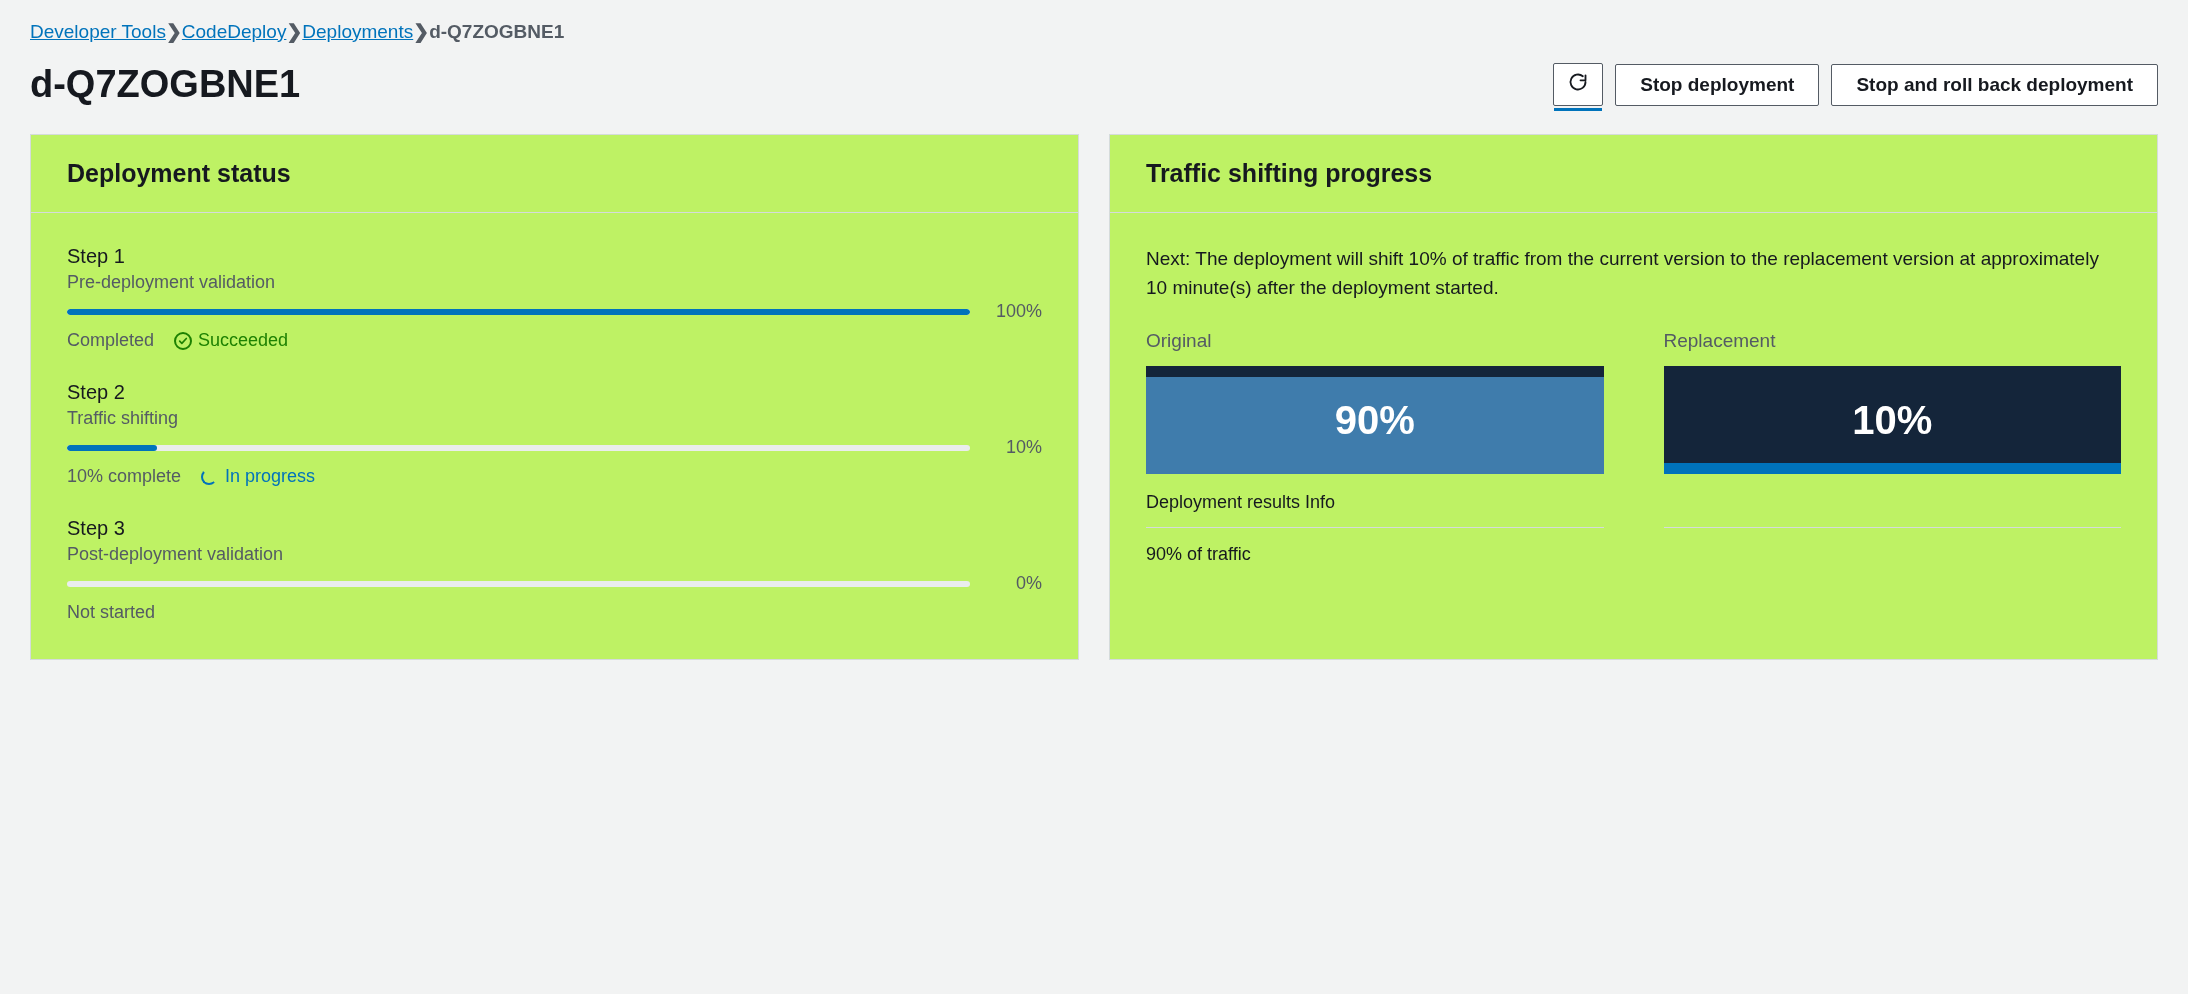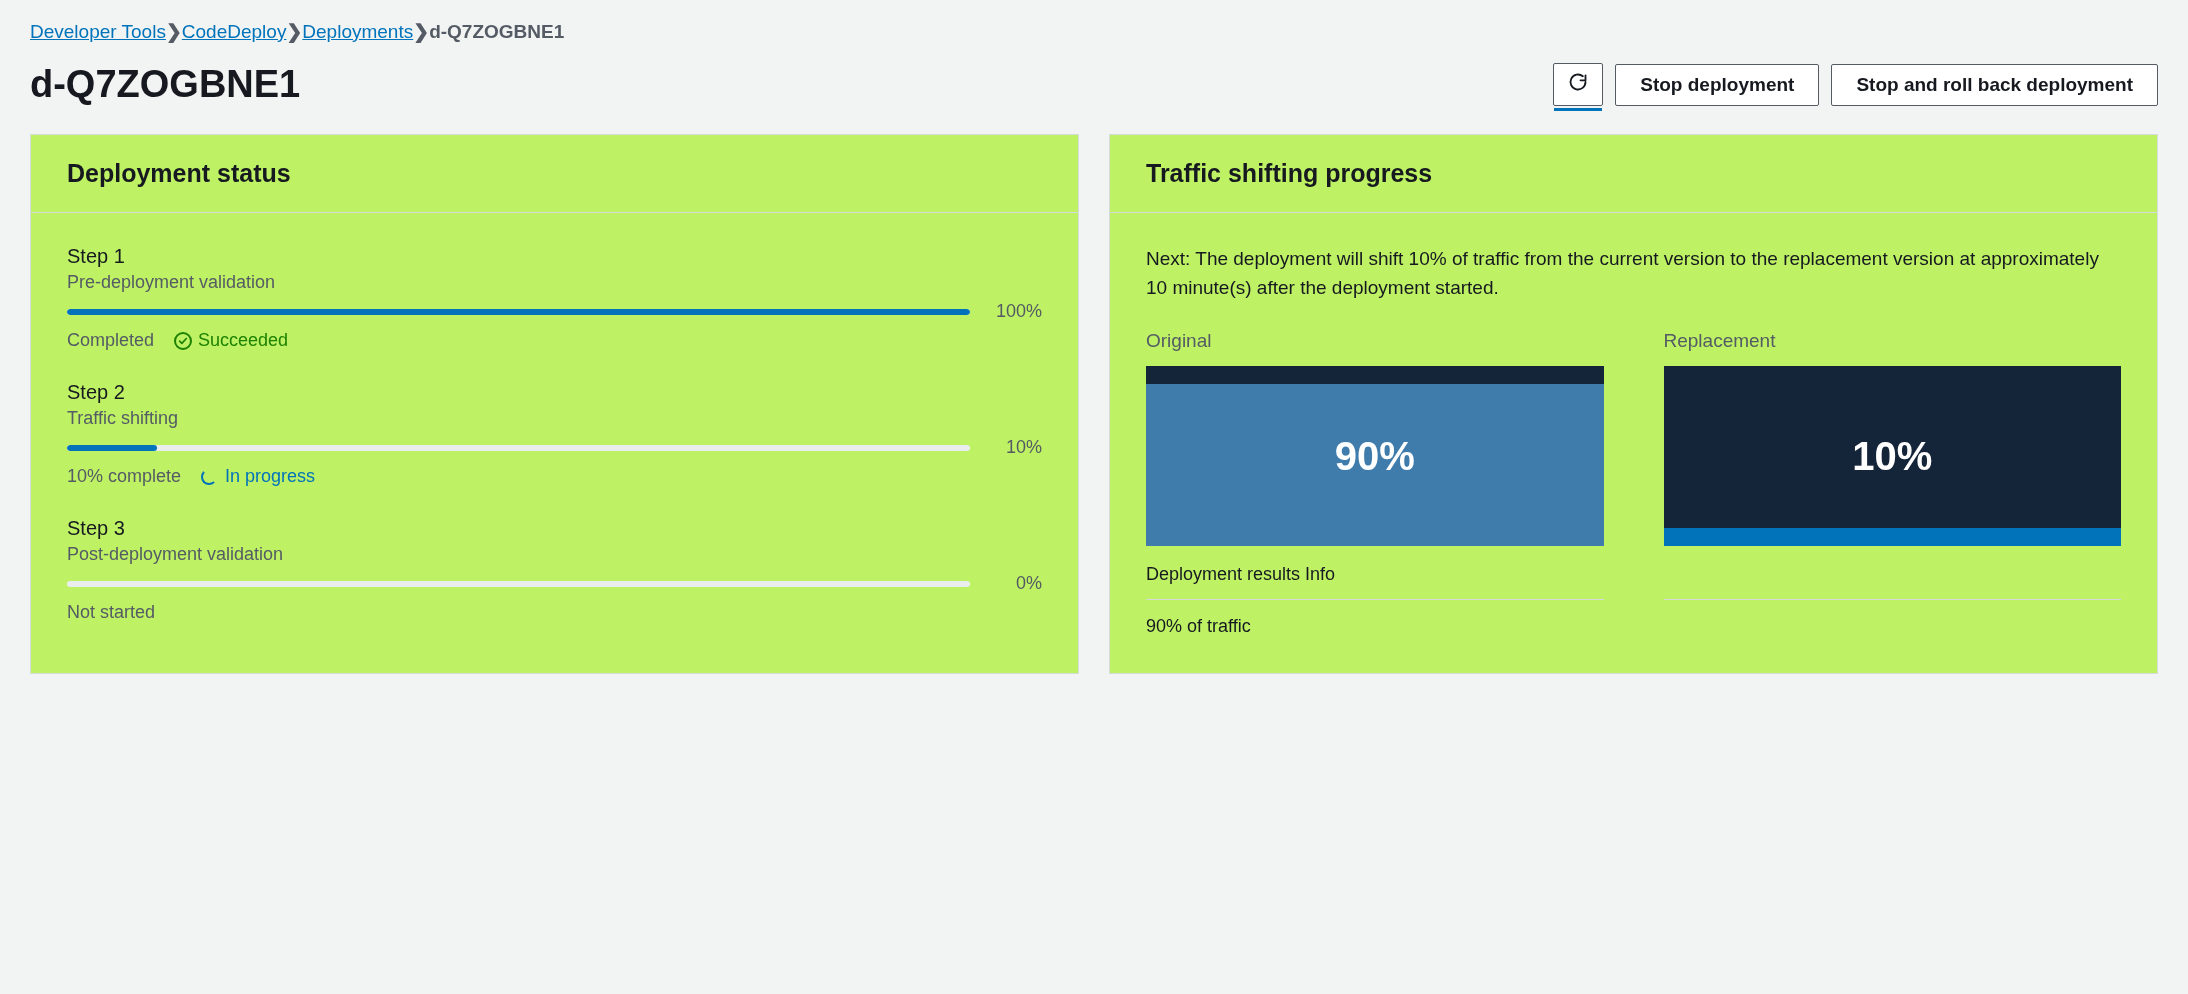--- a/index.html
+++ b/index.html
@@ -172,21 +172,21 @@
     display: flex;
     gap: 60px;
   }
   .traffic-col { flex: 1; }
   .traffic-label {
     font-size: 19px;
     color: #545b64;
     margin-bottom: 14px;
   }
   .traffic-box {
-    height: 180px;
+    height: 108px;
     position: relative;
     background: #14253a;
     display: flex;
     flex-direction: column;
     justify-content: flex-end;
     margin-bottom: 18px;
   }
   .traffic-fill {
     background: #3f7cac;
     display: flex;

